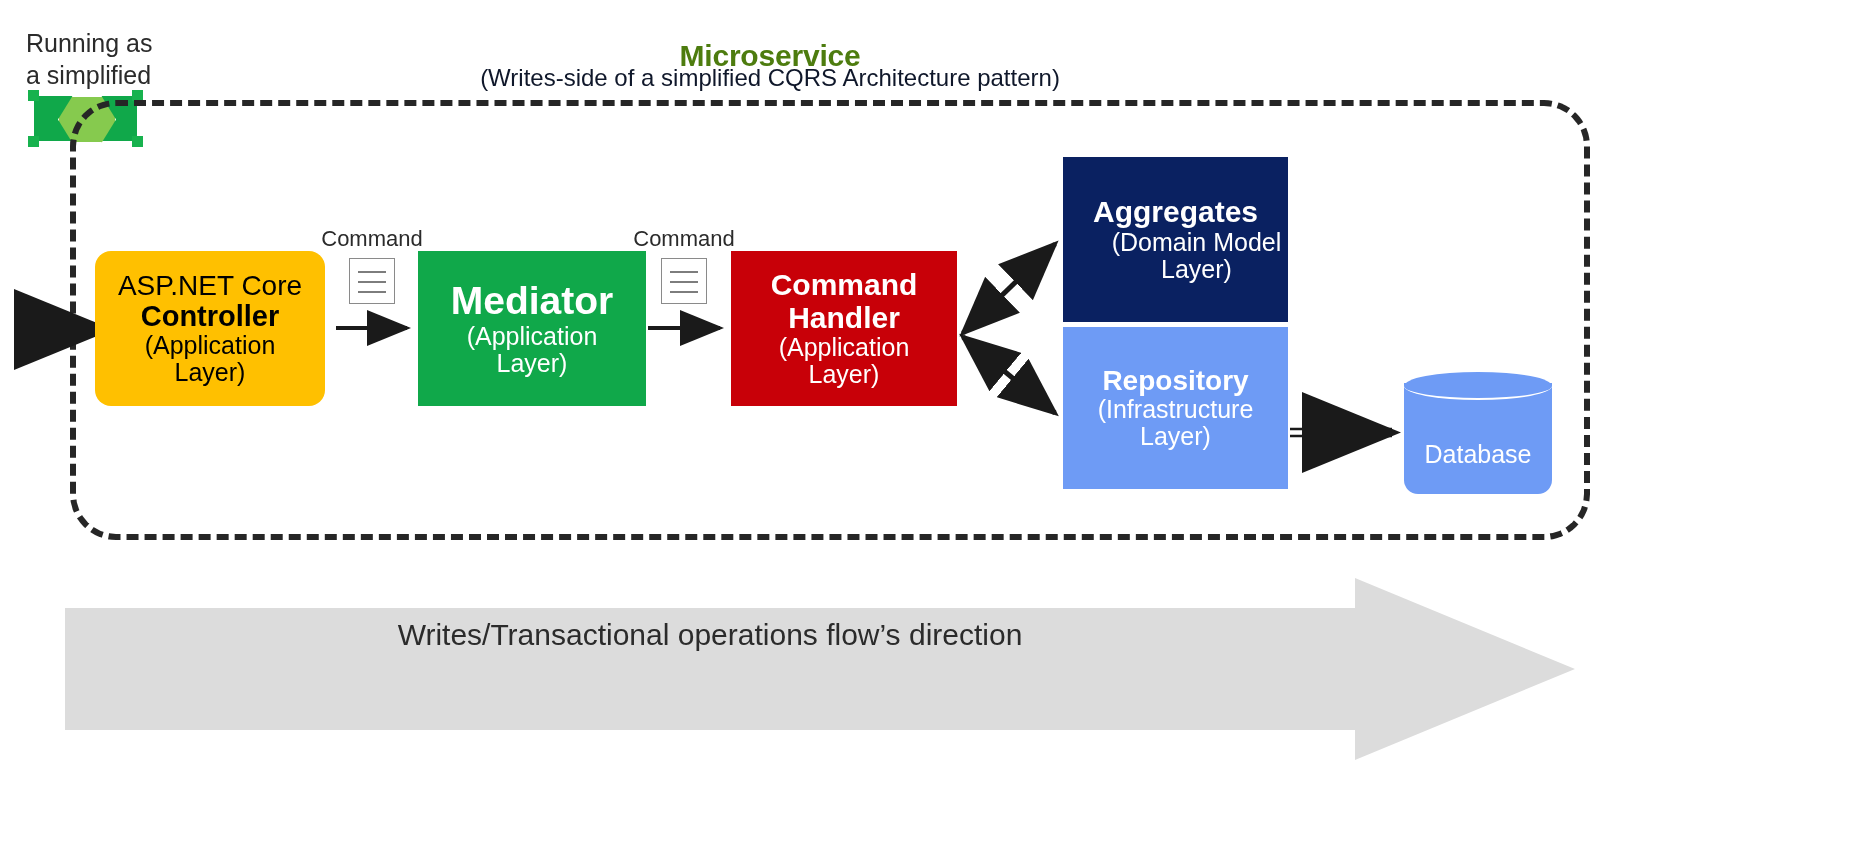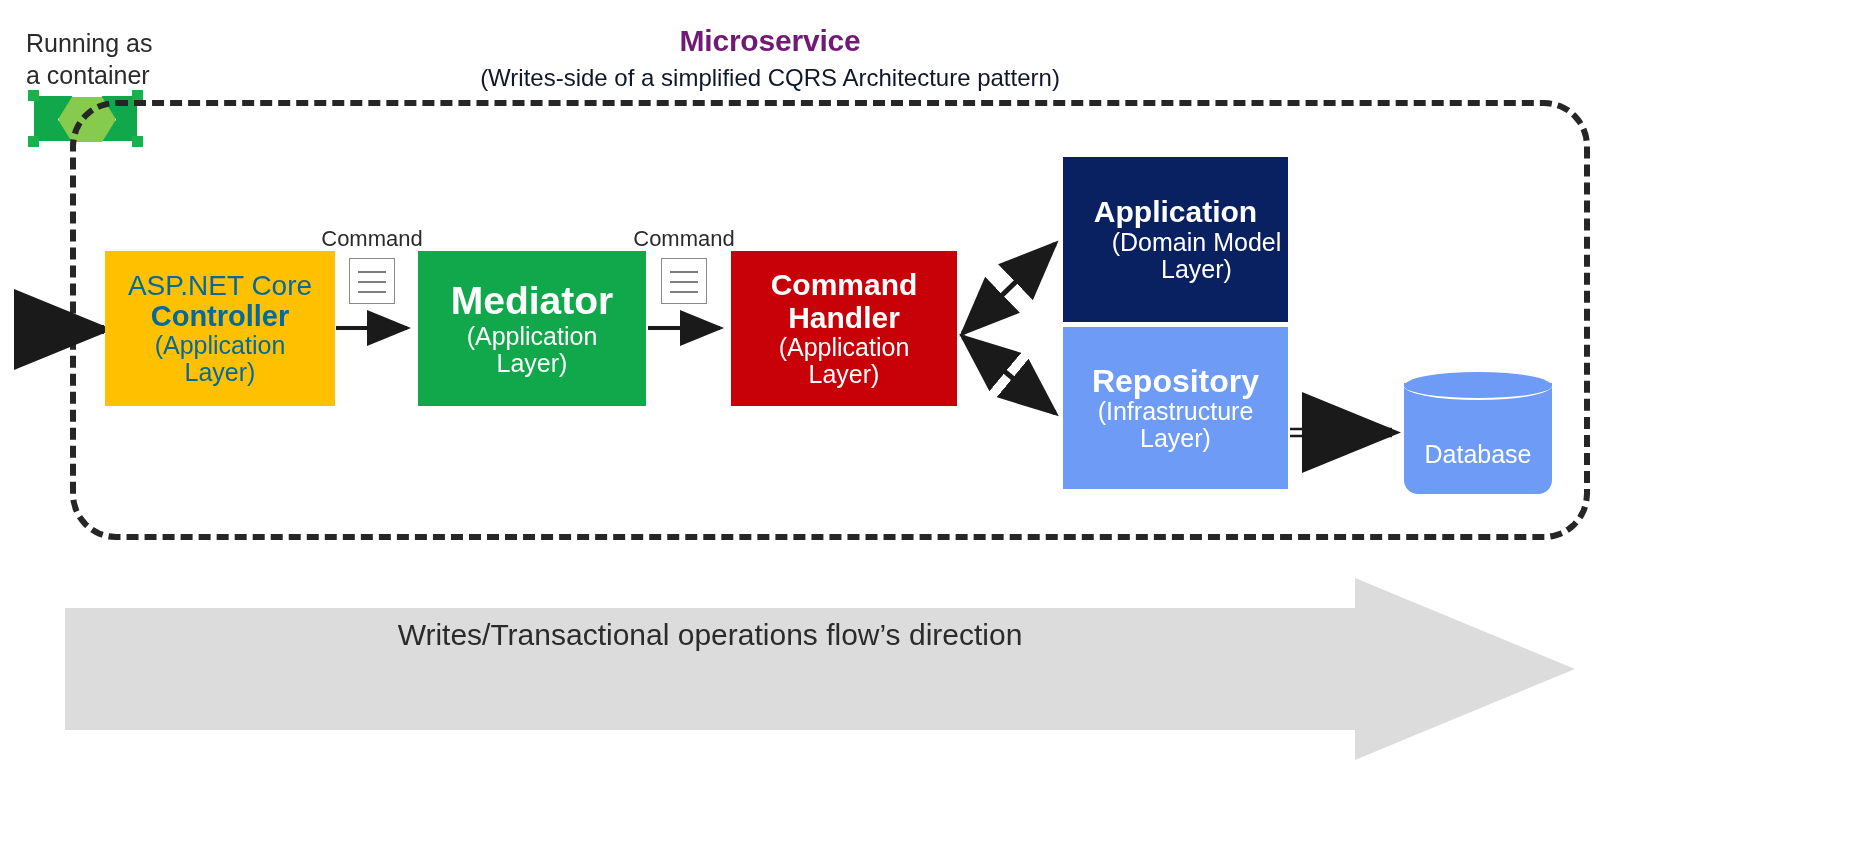--- a/index.html
+++ b/index.html
@@ -33,22 +33,22 @@
     clip-path:polygon(25% 0%,75% 0%,100% 50%,75% 100%,25% 100%,0% 50%);
   }
   #container-icon .hnd{position:absolute;width:11px;height:11px;background:#17b24e;}
   #container-icon .hnd.tl{left:0;top:0;}
   #container-icon .hnd.tr{right:0;top:0;}
   #container-icon .hnd.bl{left:0;bottom:0;}
   #container-icon .hnd.br{right:0;bottom:0;}
 
   
   #ms-title{
-    left:430px;top:24px;width:680px;text-align:center;
-    font-size:30px;font-weight:bold;color:#701a75;letter-spacing:-.2px;
+    left:430px;top:39px;width:680px;text-align:center;
+    font-size:30px;font-weight:bold;color:#4d7c0f;letter-spacing:-.2px;
   }
   #ms-subtitle{
     left:350px;top:64px;width:840px;text-align:center;
     font-size:24px;color:#0f172a;
   }
 
   
   #ms-boundary{
     left:70px;top:100px;width:1520px;height:440px;
     border:6px dashed #262626;border-radius:46px;
@@ -56,22 +56,22 @@
 
   
   .node{
     display:flex;flex-direction:column;align-items:center;justify-content:center;
     text-align:center;line-height:1.08;
   }
   .node .title{font-weight:bold;}
   .node .sub{font-weight:normal;}
 
   #box-controller{
-    left:105px;top:251px;width:230px;height:155px;
-    background:#ffc000;color:#0369a1;
+    left:95px;top:251px;width:230px;height:155px;
+    background:#ffc000;color:#000000;border-radius:16px;
   }
   #box-controller .line1{font-size:28px;font-weight:normal;}
   #box-controller .title{font-size:29px;}
   #box-controller .sub{font-size:25px;white-space:pre-line;}
 
   #box-mediator{
     left:418px;top:251px;width:228px;height:155px;
     background:#10a84a;color:#ffffff;
   }
   #box-mediator .title{font-size:39px;}
@@ -88,21 +88,21 @@
     left:1063px;top:157px;width:225px;height:165px;
     background:#0a2161;color:#ffffff;
   }
   #box-aggregates .title{font-size:30px;}
   #box-aggregates .sub{font-size:25px;white-space:pre-line;margin-left:42px;}
 
   #box-repository{
     left:1063px;top:327px;width:225px;height:162px;
     background:#6e9bf5;color:#ffffff;
   }
-  #box-repository .title{font-size:32px;}
+  #box-repository .title{font-size:28px;}
   #box-repository .sub{font-size:25px;white-space:pre-line;text-align:center;}
 
   
   #db{left:1404px;top:372px;width:148px;height:122px;padding-left:28px;}
   #db .cyl{
     position:absolute;left:0;top:11px;width:148px;height:111px;
     background:#6e9bf5;border-radius:0 0 14px 14px;
   }
   #db .top{
     position:absolute;left:0;top:0;width:148px;height:28px;
@@ -133,21 +133,21 @@
 
   
   #arrows{position:absolute;left:0;top:0;width:1850px;height:853px;pointer-events:none;}
 </style>
 </head>
 <body>
 
 <div id="stage">
 
   <div class="abs" id="container-label">Running as
-a container</div>
+a simplified</div>
 
   <div class="abs" id="container-icon">
     <div class="body"></div>
     <div class="hex"></div>
     <div class="hnd tl"></div>
       <div class="hnd tr"></div>
     <div class="hnd bl"></div>
       <div class="hnd br"></div>
   </div>
 
@@ -214,21 +214,21 @@
   </div>
 
   <div class="abs node" id="box-handler">
     <div class="title">Command
 Handler</div>
     <div class="sub">(Application
 Layer)</div>
   </div>
 
   <div class="abs node" id="box-aggregates">
-    <div class="title">Application</div>
+    <div class="title">Aggregates</div>
     <div class="sub">(Domain Model
 Layer)</div>
   </div>
 
   <div class="abs node" id="box-repository">
     <div class="title">Repository</div>
     <div class="sub">(Infrastructure
 Layer)</div>
   </div>
 

